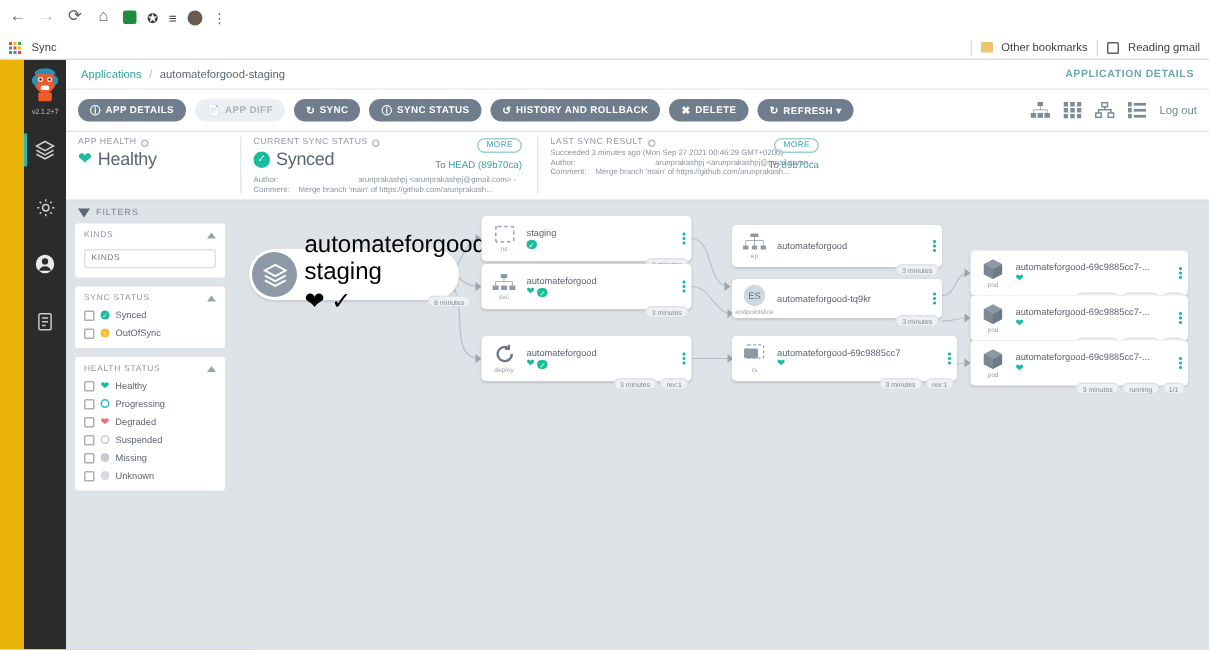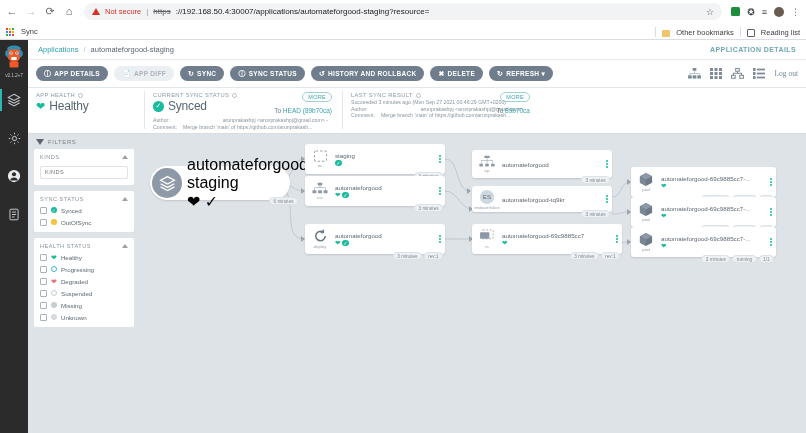--- a/index.html
+++ b/index.html
@@ -77,27 +77,27 @@
   .bm-apps-grid i { background: #5f6368; display: block; width: 2px; height: 2px; }
   .bm-apps-grid i:nth-child(1){background:#ea4335}
   .bm-apps-grid i:nth-child(2){background:#fbbc04}
   .bm-apps-grid i:nth-child(3){background:#34a853}
   .bm-apps-grid i:nth-child(4){background:#4285f4}
   .bm-apps-grid i:nth-child(5){background:#ea4335}
   .bm-apps-grid i:nth-child(6){background:#fbbc04}
   .bm-apps-grid i:nth-child(7){background:#34a853}
   .bm-apps-grid i:nth-child(8){background:#4285f4}
   .bm-apps-grid i:nth-child(9){background:#ea4335}
-  .bm-right { margin-left: auto; display: flex; align-items: flex-end; gap: 6px; }
+  .bm-right { margin-left: auto; display: flex; align-items: center; gap: 6px; }
   .bm-divider { width: 1px; height: 10px; background: #dadce0; }
   .folder-icon { width: 8px; height: 7px; background: #f0c36d; border-radius: 1px; }
   .reading-icon { width: 8px; height: 8px; border: 1px solid #5f6368; border-radius: 1px; }
 
   
-  .viewport { flex: 1; display: flex; background: #eab308; position: relative; overflow: hidden; }
+  .viewport { flex: 1; display: flex; background: #eab308; position: relative; overflow: hidden; padding-left: 16px; }
 
   
   .argonav {
     width: 28px; background: #2b2b2b; display: flex; flex-direction: column;
     align-items: center; padding-top: 4px; flex: none; position: relative;
   }
   .argo-logo {
     width: 22px; height: 26px; margin-top: 1px; position: relative;
   }
   .argo-ver { font-size: 5px; color: #bbb; margin-top: 1px; letter-spacing: -0.2px; }
@@ -129,21 +129,21 @@
   }
   .tbtn {
     height: 15px; border-radius: 8px; background: #6f7d8c; color: #fff;
     font-size: 6.5px; font-weight: bold; letter-spacing: 0.3px;
     display: flex; align-items: center; gap: 3px; padding: 0 8px; white-space: nowrap;
   }
   .tbtn.ghost { background: #eceff1; color: #aab3bb; }
   .tbtn .gi { font-size: 7px; }
   .tbar-right { margin-left: auto; display: flex; align-items: center; gap: 9px; }
   .vicon { color: #7d8b99; display: flex; }
-  .logout { font-size: 7.5px; color: #6f8b94; font-family: Liberation Serif, serif; }
+  .logout { font-size: 7.5px; color: #6f8b94; }
 
   .statusbar {
     height: 46px; background: #fff; display: flex; align-items: stretch;
     padding: 3px 8px 4px; gap: 8px; border-bottom: 1px solid #d8dde1;
   }
   .scard { position: relative; padding: 1px 6px 0 0; min-width: 0; }
   .scard.bordered { border-left: 1px solid #e4e8eb; padding-left: 8px; }
   .scard-title { font-size: 5.8px; color: #8d99a3; letter-spacing: 0.35px; display: flex; align-items: center; gap: 3px; }
   .info-o { width: 5px; height: 5px; border: 0.7px solid #b6bfc6; border-radius: 50%; display: inline-block; }
   .scard-main { display: flex; align-items: center; gap: 4px; margin-top: 1px; }
@@ -233,30 +233,20 @@
 <body>
 
 <div class="browser">
 
 
   <div class="urlbar-row">
     <span class="navbtn">←</span>
     <span class="navbtn disabled">→</span>
     <span class="navbtn">⟳</span>
     <span class="navbtn">⌂</span>
-    <div class="omnibox">
-      <span class="warn-tri"></span>
-      <span class="notsecure">Not secure</span>
-      <span class="omni-sep">|</span>
-      <span class="scheme-strike">https</span>
-      <span class="url-text">://192.168.50.4:30007/applications/automateforgood-staging?resource=</span>
-      <span class="omni-icons">
-        <span class="star">☆</span>
-      </span>
-    </div>
     <span class="ext-green"></span>
     <span class="ext-pin">✪</span>
     <span class="ext-list">≡</span>
     <span class="avatar-c"></span>
     <span class="kebab-v">⋮</span>
   </div>
 
   <div class="bookmarks">
     <span class="bm-apps-grid">
         <i></i>
@@ -269,21 +259,21 @@
         <i></i>
         <i></i>
       </span>
     <span>Sync</span>
     <span class="bm-right">
       <span class="bm-divider"></span>
       <span class="folder-icon"></span>
       <span>Other bookmarks</span>
       <span class="bm-divider"></span>
       <span class="reading-icon"></span>
-      <span>Reading list</span>
+      <span>Reading gmail</span>
     </span>
   </div>
 
   <div class="viewport">
 
     <div class="argonav">
       <div class="argo-logo">
         <svg width="22" height="26" viewBox="0 0 22 26">
           <ellipse cx="11" cy="9" rx="7.2" ry="8" fill="#ef5a2a"></ellipse>
           <path d="M2.2 8.5a3.4 3.4 0 0 1 3.4-3.4v7a3.4 3.4 0 0 1-3.4-3.6z" fill="#2b8fb5"></path>

